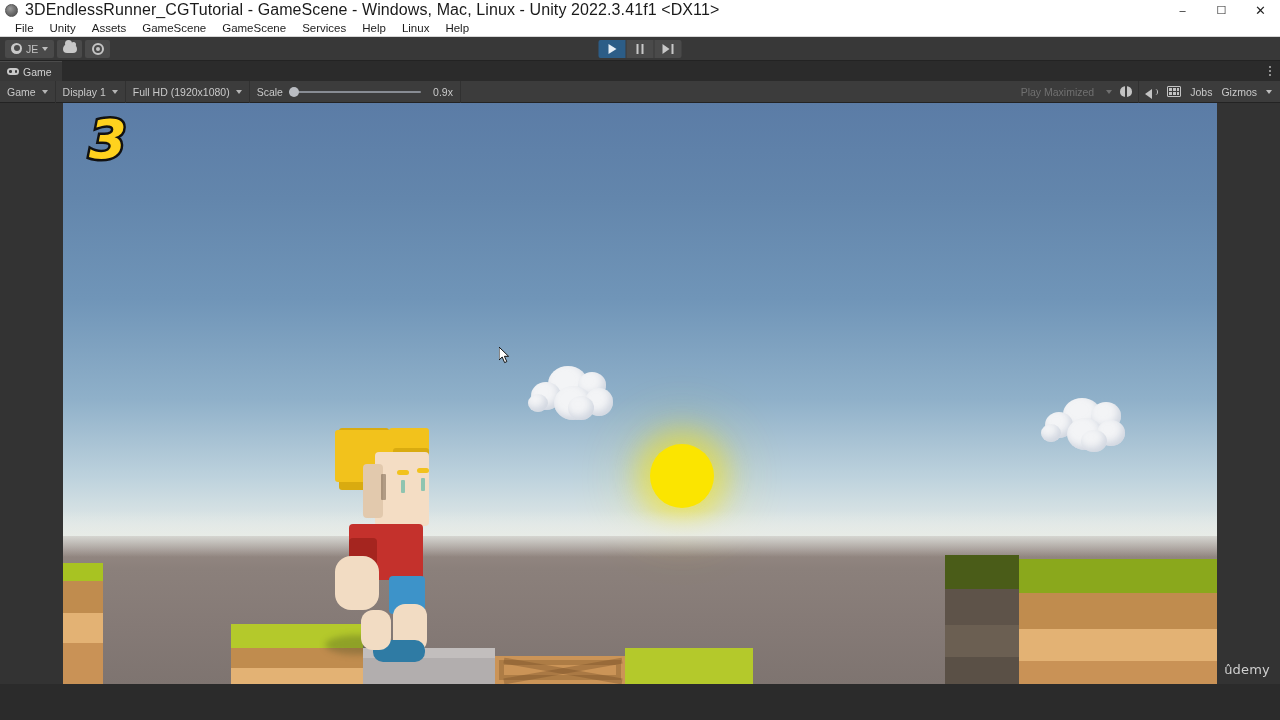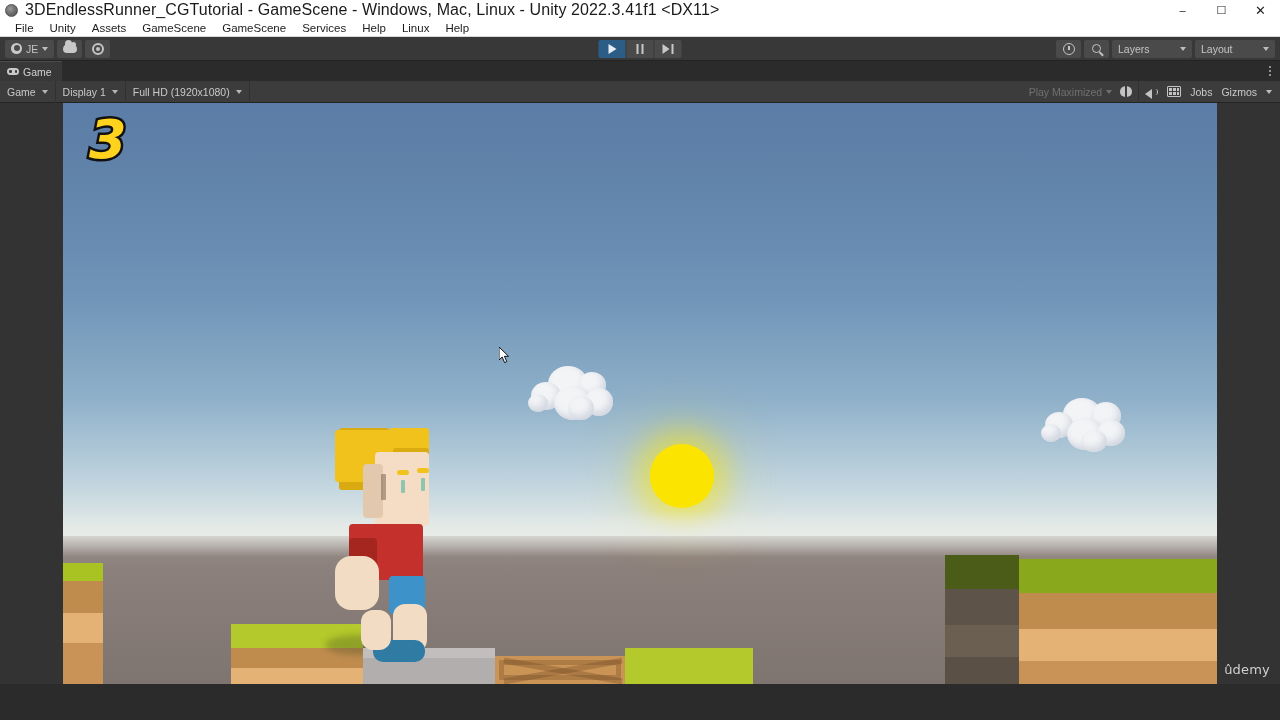--- a/index.html
+++ b/index.html
@@ -220,21 +220,21 @@
     position: relative; border-radius: 1px;
   }
   .slider-knob {
     position: absolute; left: 0; top: -4px;
     width: 10px; height: 10px; border-radius: 50%;
     background: #b9bcc1;
   }
   .scale-val { width: 26px; text-align: right; color: #c9c9c9; }
   .g-spacer { flex: 1; }
   .g-maximized {
-    display: flex; align-items: center; gap: 4px;
+    display: flex; align-items: center; gap: 12px;
     padding: 0 6px; color: #707070;
   }
   .g-maximized .caret { border-top-color: #707070; }
   .bug-ic {
     width: 12px; height: 11px; border-radius: 50% 50% 45% 45%;
     background: #c3c3c3; position: relative; margin: 0 6px 0 2px;
   }
   .bug-ic::before {
     content:""; position:absolute; left:5px; top:0;
     width:1.5px; height:11px; background:#3c3c3c;
@@ -433,36 +433,20 @@
         </span>
     </div>
     <div class="play-btn">
       <span class="step-g">
           <span class="t"></span>
           <span class="b"></span>
         </span>
     </div>
   </div>
 
-  <div class="tb-right">
-    <div class="tb-btn square">
-      <span class="hist-ic"></span>
-    </div>
-    <div class="tb-btn square">
-      <span class="search-ic"></span>
-    </div>
-    <div class="dd-btn">
-      <span>Layers</span>
-      <span class="caret"></span>
-    </div>
-    <div class="dd-btn">
-      <span>Layout</span>
-      <span class="caret"></span>
-    </div>
-  </div>
 </div>
 
 <div class="tabbar">
   <div class="tab">
     <span class="gamepad-ic"></span>
     <span>Game</span>
   </div>
   <div class="tab-dots">
     <i></i>
       <i></i>
@@ -475,20 +459,27 @@
     <span>Game</span>
     <span class="caret"></span>
   </div>
   <div class="g-dd">
     <span>Display 1</span>
     <span class="caret"></span>
   </div>
   <div class="g-dd">
     <span>Full HD (1920x1080)</span>
     <span class="caret"></span>
+  </div>
+  <div class="g-scale">
+    <span>Scale</span>
+    <span class="slider-track">
+      <span class="slider-knob"></span>
+    </span>
+    <span class="scale-val">0.9x</span>
   </div>
   <div class="g-spacer"></div>
   <div class="g-maximized">
     <span>Play Maximized</span>
     <span class="caret"></span>
   </div>
   <span class="bug-ic"></span>
   <div class="g-right">
     <span class="spk-ic"></span>
     <span class="frame-ic">

